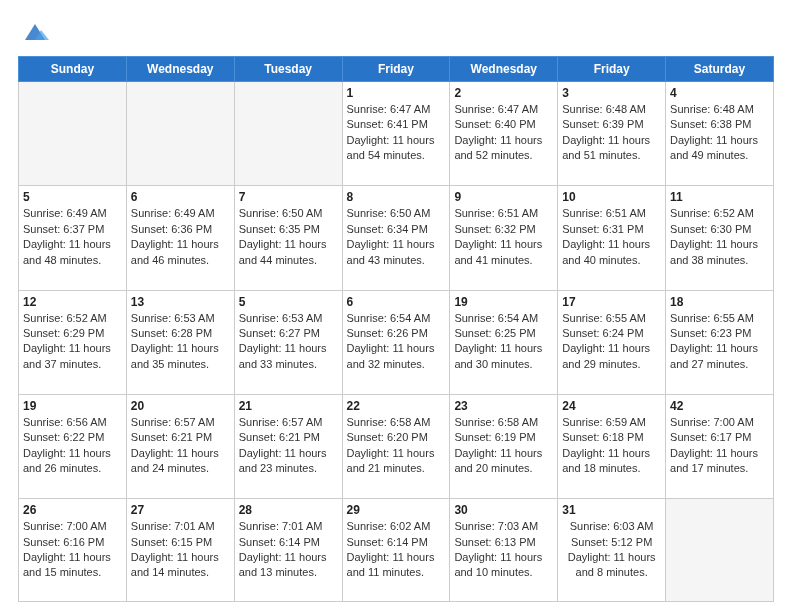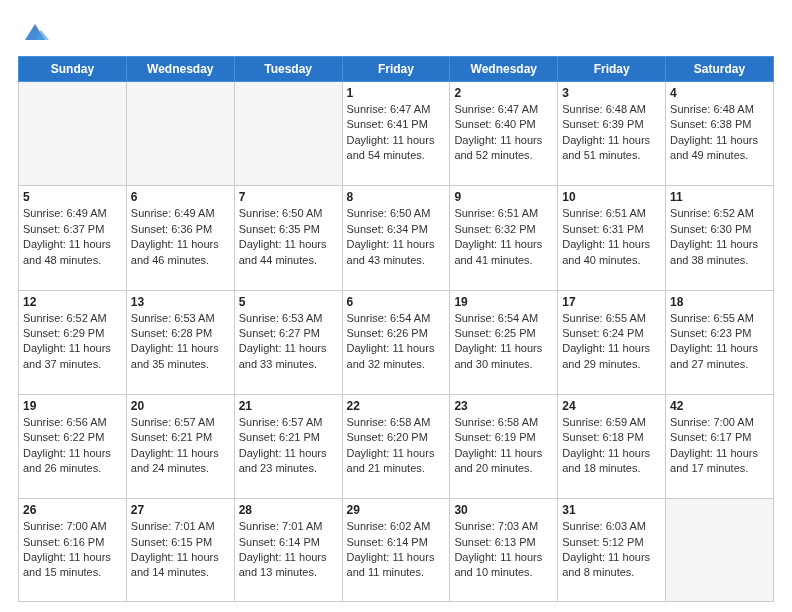--- a/index.html
+++ b/index.html
@@ -350,21 +350,21 @@
           </td>
           <td>
             <span class="day-number">30</span>
             <div class="day-info" style="white-space: pre-line;">Sunrise: 7:03 AM
 Sunset: 6:13 PM
 Daylight: 11 hours
 and 10 minutes.</div>
           </td>
           <td>
             <span class="day-number">31</span>
-            <div class="day-info" style="white-space: pre-line;">Sunrise: 6:03 AM
+            <div class="day-info" style="white-space: pre-line; text-align: center;">Sunrise: 6:03 AM
 Sunset: 5:12 PM
 Daylight: 11 hours
 and 8 minutes.</div>
           </td>
           <td class="empty"></td>
         </tr>
       </tbody>
   </table>
 </div>
 

